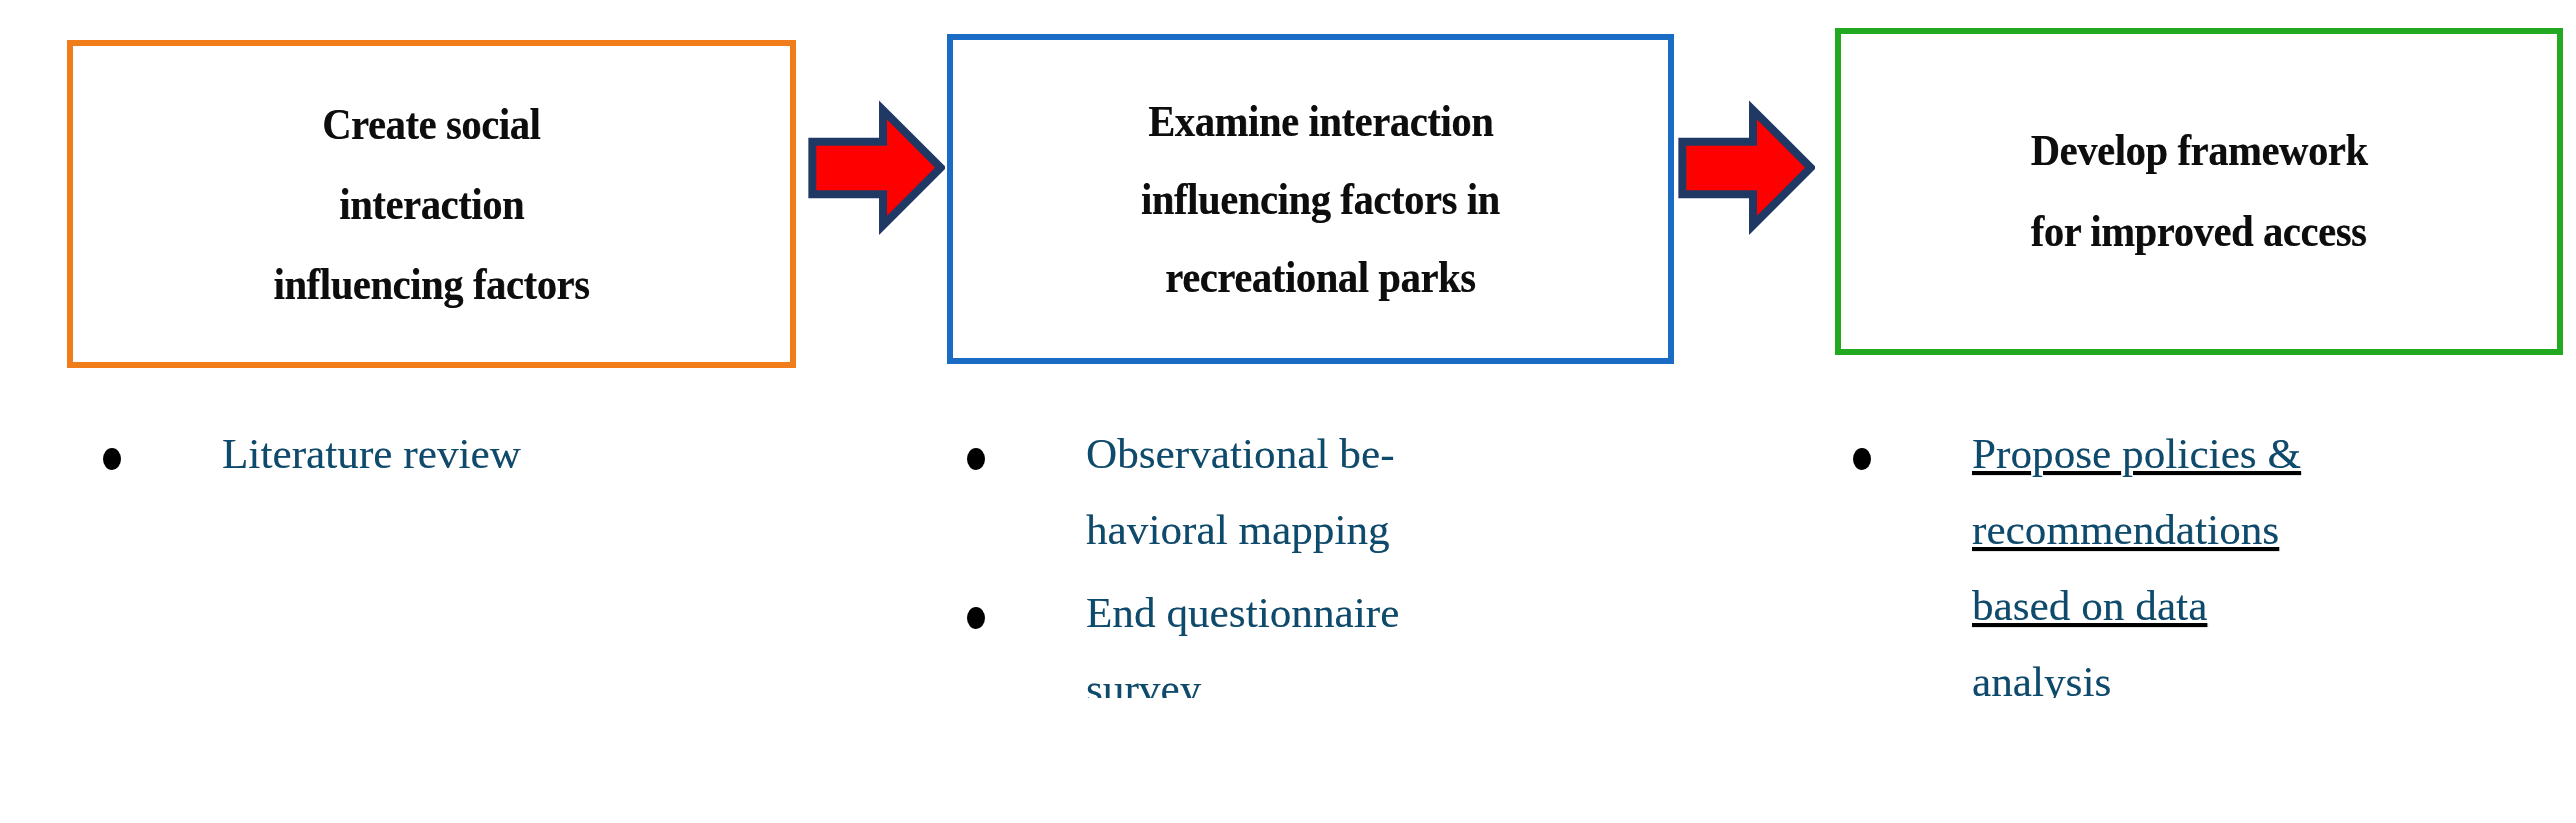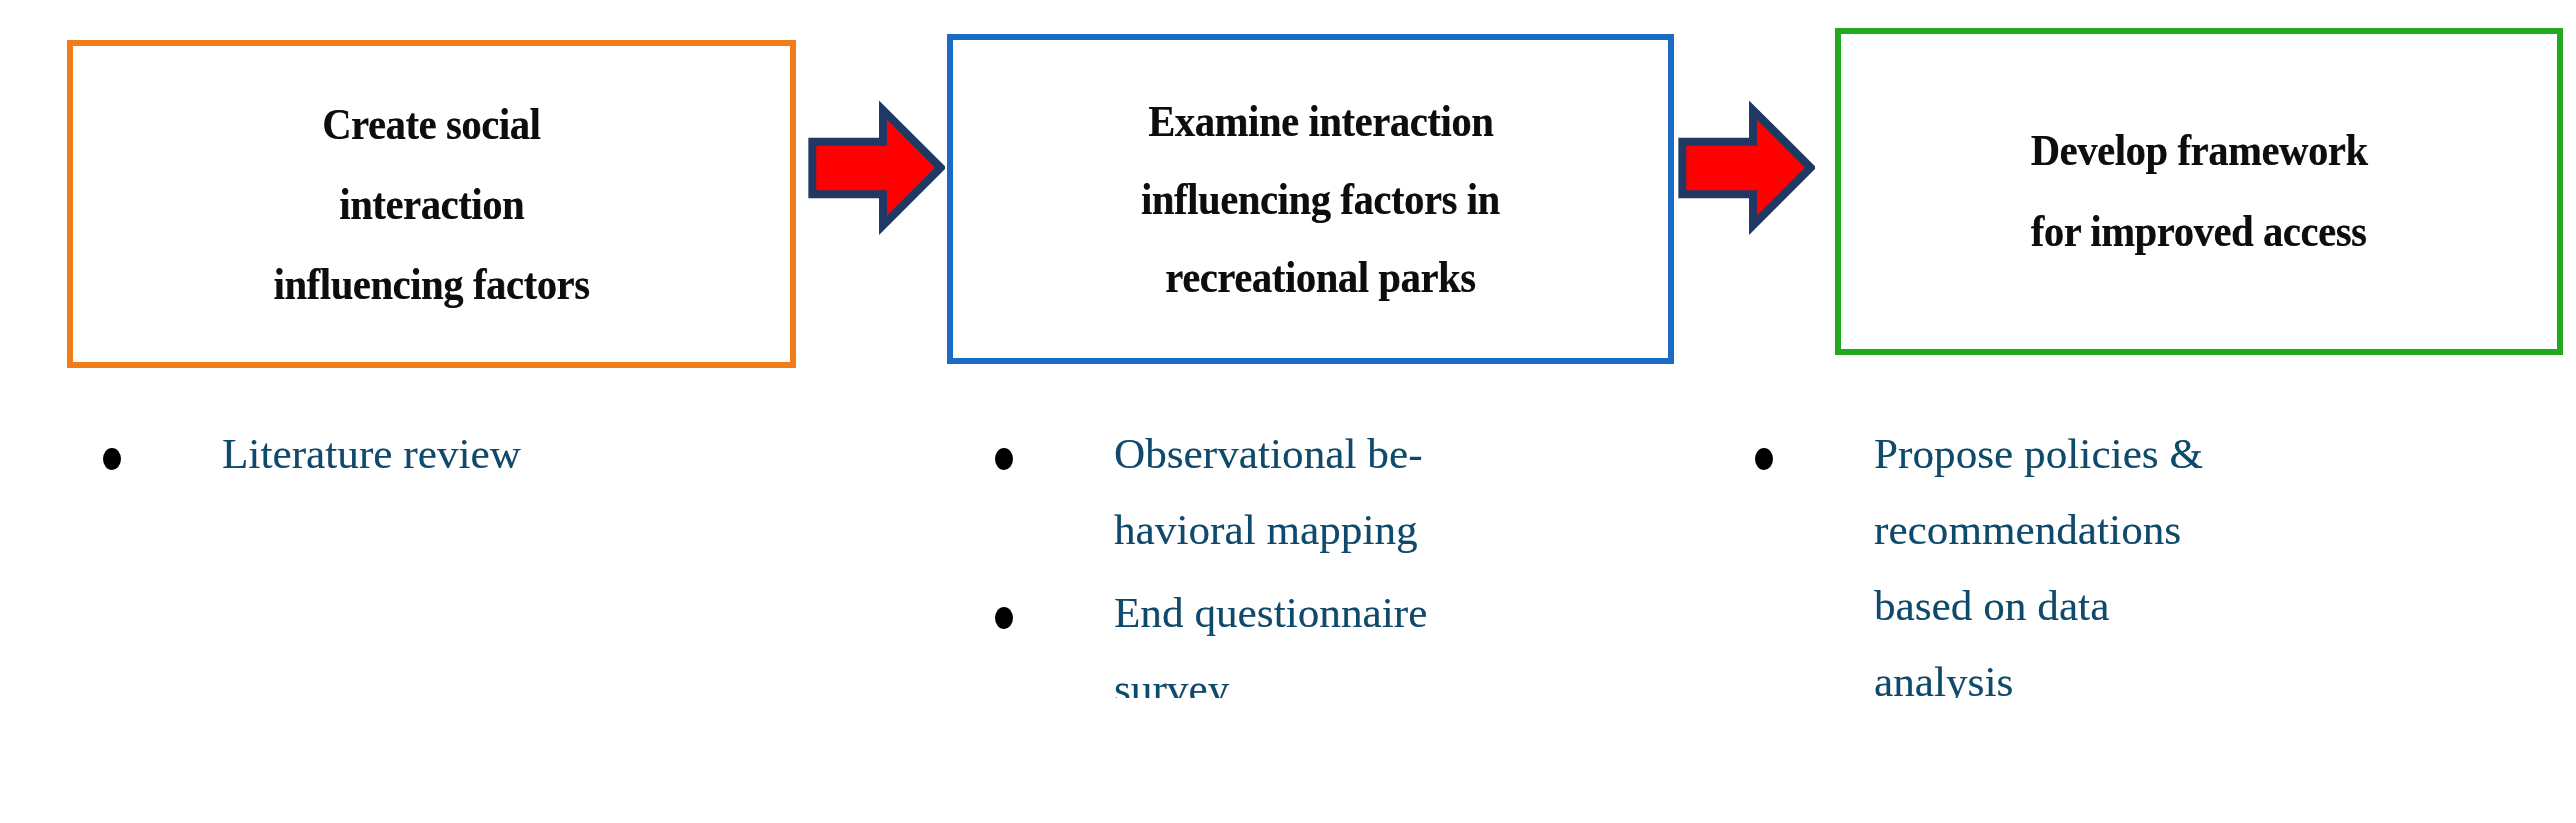--- a/index.html
+++ b/index.html
@@ -76,22 +76,22 @@
   }
   #arrow-1 { left: 808px; }
   #arrow-2 { left: 1678px; }
 
   
   .bullet-column {
     position: absolute;
     top: 416px;
   }
   #bullets-1 { left: 80px;  width: 723px; }
-  #bullets-2 { left: 972px; width: 723px; }
-  #bullets-3 { left: 1732px; width: 723px; }
+  #bullets-2 { left: 944px; width: 723px; }
+  #bullets-3 { left: 1830px; width: 723px; text-decoration: underline; }
 
   .bullet-item {
     position: relative;
     display: block;
     padding-left: 142px;
     margin: 0 0 7.2px 0;
   }
   .bullet-dot {
     position: absolute;
     left: 23px;

